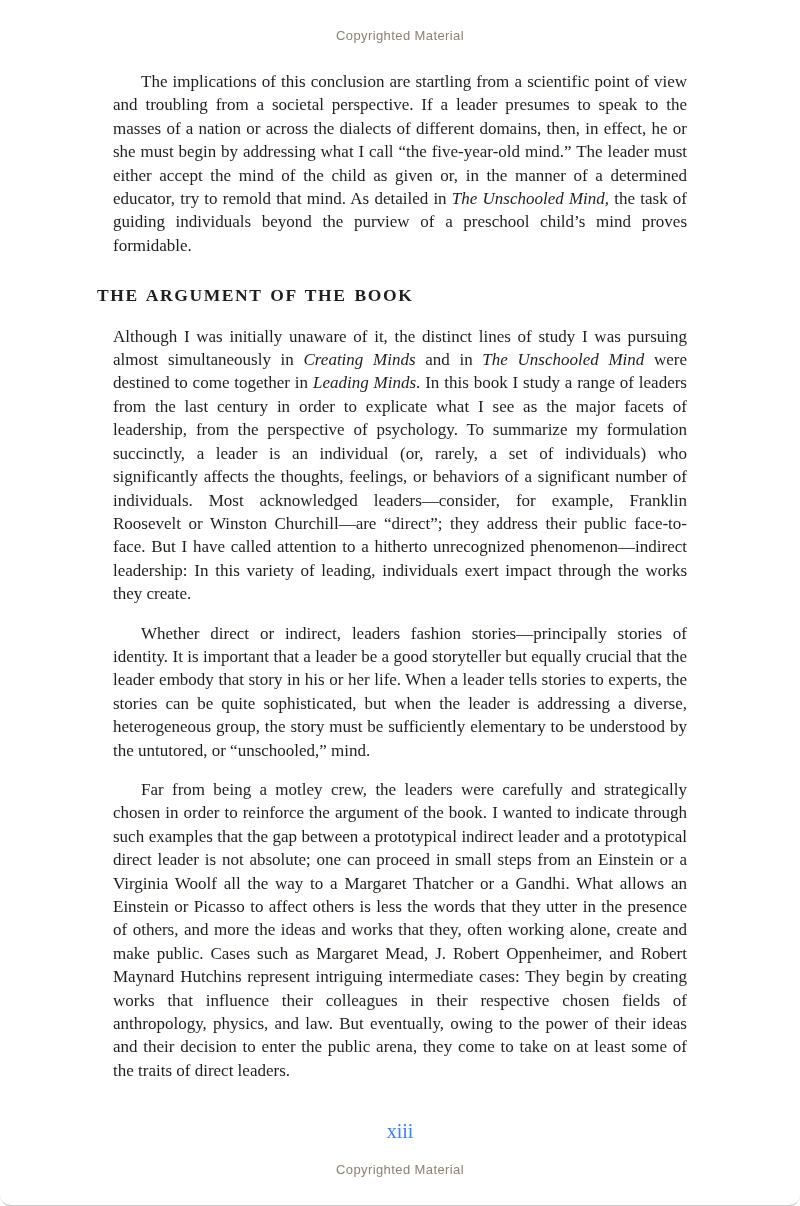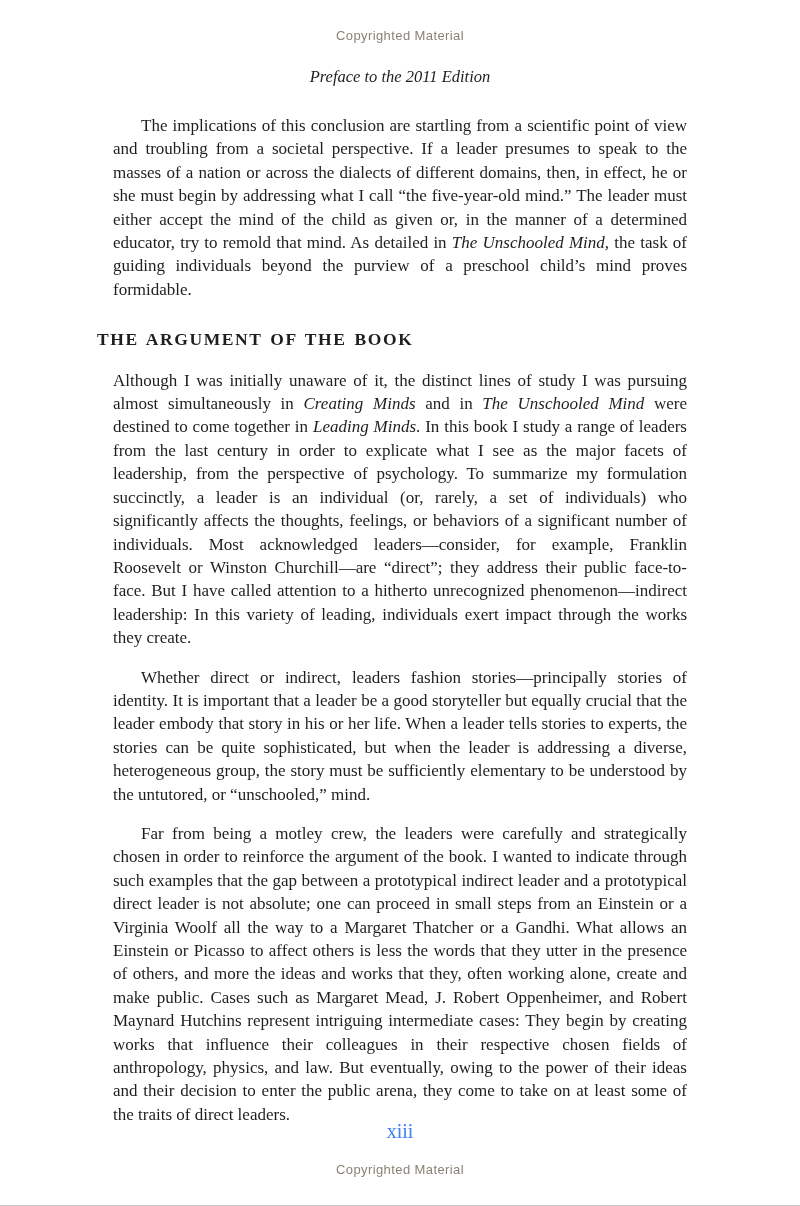--- a/index.html
+++ b/index.html
@@ -11,20 +11,21 @@
     position: relative;
     width: 800px;
     height: 1206px;
     margin: 0 auto;
     background: #ffffff;
     font-family: "Liberation Serif", serif;
     color: #1e1e1c;
     box-sizing: border-box;
     border-bottom: 1px solid #c9c9c9;
     overflow: hidden;
+    border-radius: 11px;
   }
   .copyright {
     font-family: "Liberation Sans", sans-serif;
     font-size: 13px;
     letter-spacing: 0.4px;
     color: #8b8174;
     text-align: center;
   }
   .copyright.top {
     padding-top: 28px;
@@ -78,21 +79,20 @@
     font-size: 20px;
     color: #3b82f6;
   }
 </style>
 </head>
 <body>
 
 <div class="page">
   <div class="copyright top">Copyrighted Material</div>
 
-  <div class="preface-title">Preface to the 2011 Edition</div>
 
   <div class="body-text">
       <p class="para indent"><span>The implications of this conclusion are startling from a scientific point of view and troubling from a societal perspective. If a leader presumes to speak to the masses of a nation or across the dialects of different domains, then, in effect, he or she must begin by addressing what I call “the five-year-old mind.” The leader must either accept the mind of the child as given or, in the manner of a determined educator, try to remold that mind. As detailed in </span><em>The Unschooled Mind,</em><span> the task of guiding individuals beyond the purview of a preschool child’s mind proves formidable.</span></p>
       <h2 class="section-heading">THE ARGUMENT OF THE BOOK</h2>
       <p class="para"><span>Although I was initially unaware of it, the distinct lines of study I was pursuing almost simultaneously in </span><em>Creating Minds</em><span> and in </span><em>The Unschooled Mind</em><span> were destined to come together in </span><em>Leading Minds</em><span>. In this book I study a range of leaders from the last century in order to explicate what I see as the major facets of leadership, from the perspective of psychology. To summarize my formulation succinctly, a leader is an individual (or, rarely, a set of individuals) who significantly affects the thoughts, feelings, or behaviors of a significant number of individuals. Most acknowledged leaders—consider, for example, Franklin Roosevelt or Winston Churchill—are “direct”; they address their public face-to-face. But I have called attention to a hitherto unrecognized phenomenon—indirect leadership: In this variety of leading, individuals exert impact through the works they create.</span></p>
       <p class="para indent"><span>Whether direct or indirect, leaders fashion stories—principally stories of identity. It is important that a leader be a good storyteller but equally crucial that the leader embody that story in his or her life. When a leader tells stories to experts, the stories can be quite sophisticated, but when the leader is addressing a diverse, heterogeneous group, the story must be sufficiently elementary to be understood by the untutored, or “unschooled,” mind.</span></p>
       <p class="para indent"><span>Far from being a motley crew, the leaders were carefully and strategically chosen in order to reinforce the argument of the book. I wanted to indicate through such examples that the gap between a prototypical indirect leader and a prototypical direct leader is not absolute; one can proceed in small steps from an Einstein or a Virginia Woolf all the way to a Margaret Thatcher or a Gandhi. What allows an Einstein or Picasso to affect others is less the words that they utter in the presence of others, and more the ideas and works that they, often working alone, create and make public. Cases such as Margaret Mead, J. Robert Oppenheimer, and Robert Maynard Hutchins represent intriguing intermediate cases: They begin by creating works that influence their colleagues in their respective chosen fields of anthropology, physics, and law. But eventually, owing to the power of their ideas and their decision to enter the public arena, they come to take on at least some of the traits of direct leaders.</span></p>
     </div>
 
   <div class="page-number">xiii</div>

